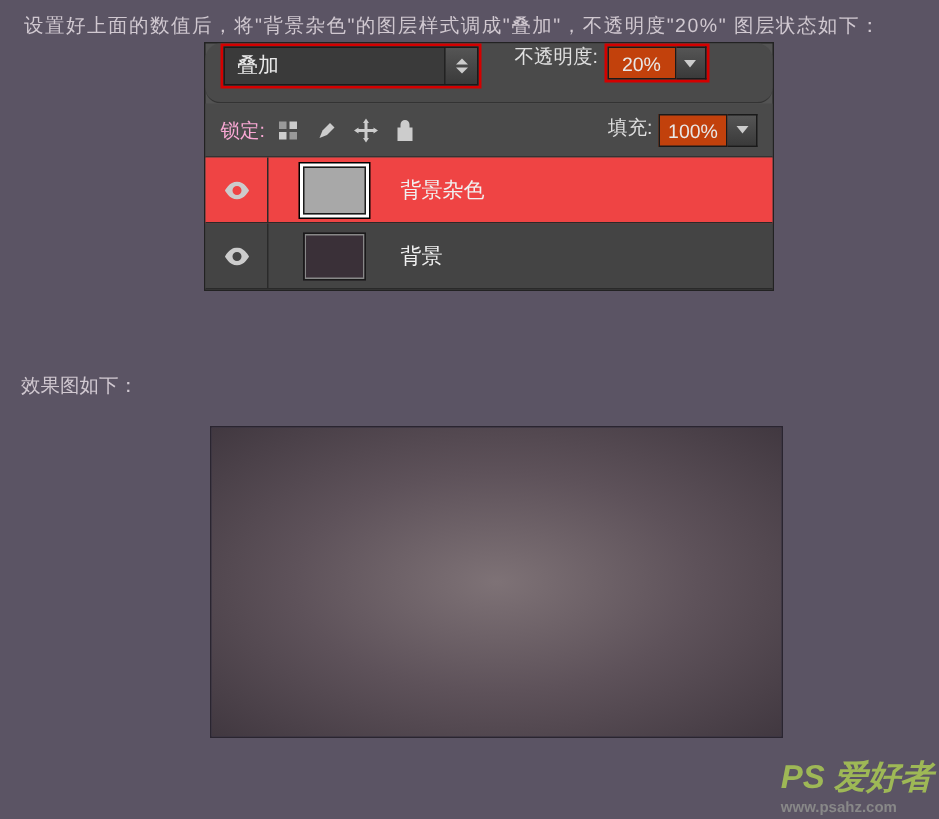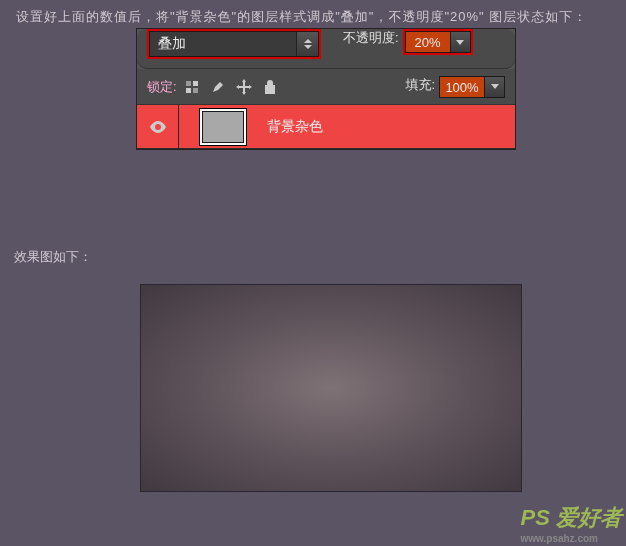--- a/index.html
+++ b/index.html
@@ -306,20 +306,31 @@
           <path d="M9 0 C4 0 1 6 1 6 s3 6 8 6 s8-6 8-6 S14 0 9 0 Z M9 9 a3 3 0 1 1 0-6 a3 3 0 0 1 0 6 Z" fill="#ccc"></path>
         </svg>
     </div>
     <div class="thumb-cell">
       <div class="thumb selected-thumb"></div>
     </div>
     <div class="layer-name">背景杂色</div>
   </div>
 
 
+  <div class="layer-row normal">
+    <div class="eye-cell">
+      <svg width="18" height="12" viewBox="0 0 18 12">
+          <path d="M9 0 C4 0 1 6 1 6 s3 6 8 6 s8-6 8-6 S14 0 9 0 Z M9 9 a3 3 0 1 1 0-6 a3 3 0 0 1 0 6 Z" fill="#ccc"></path>
+        </svg>
+    </div>
+    <div class="thumb-cell">
+      <div class="thumb solid"></div>
+    </div>
+    <div class="layer-name">背景</div>
+  </div>
 </div>
 
 <div class="result-label">效果图如下：</div>
 
 <div class="preview"></div>
 
 <div class="watermark">
   <span>PS 爱好者</span>
   <span class="watermark-sub">www.psahz.com</span>
 </div>

